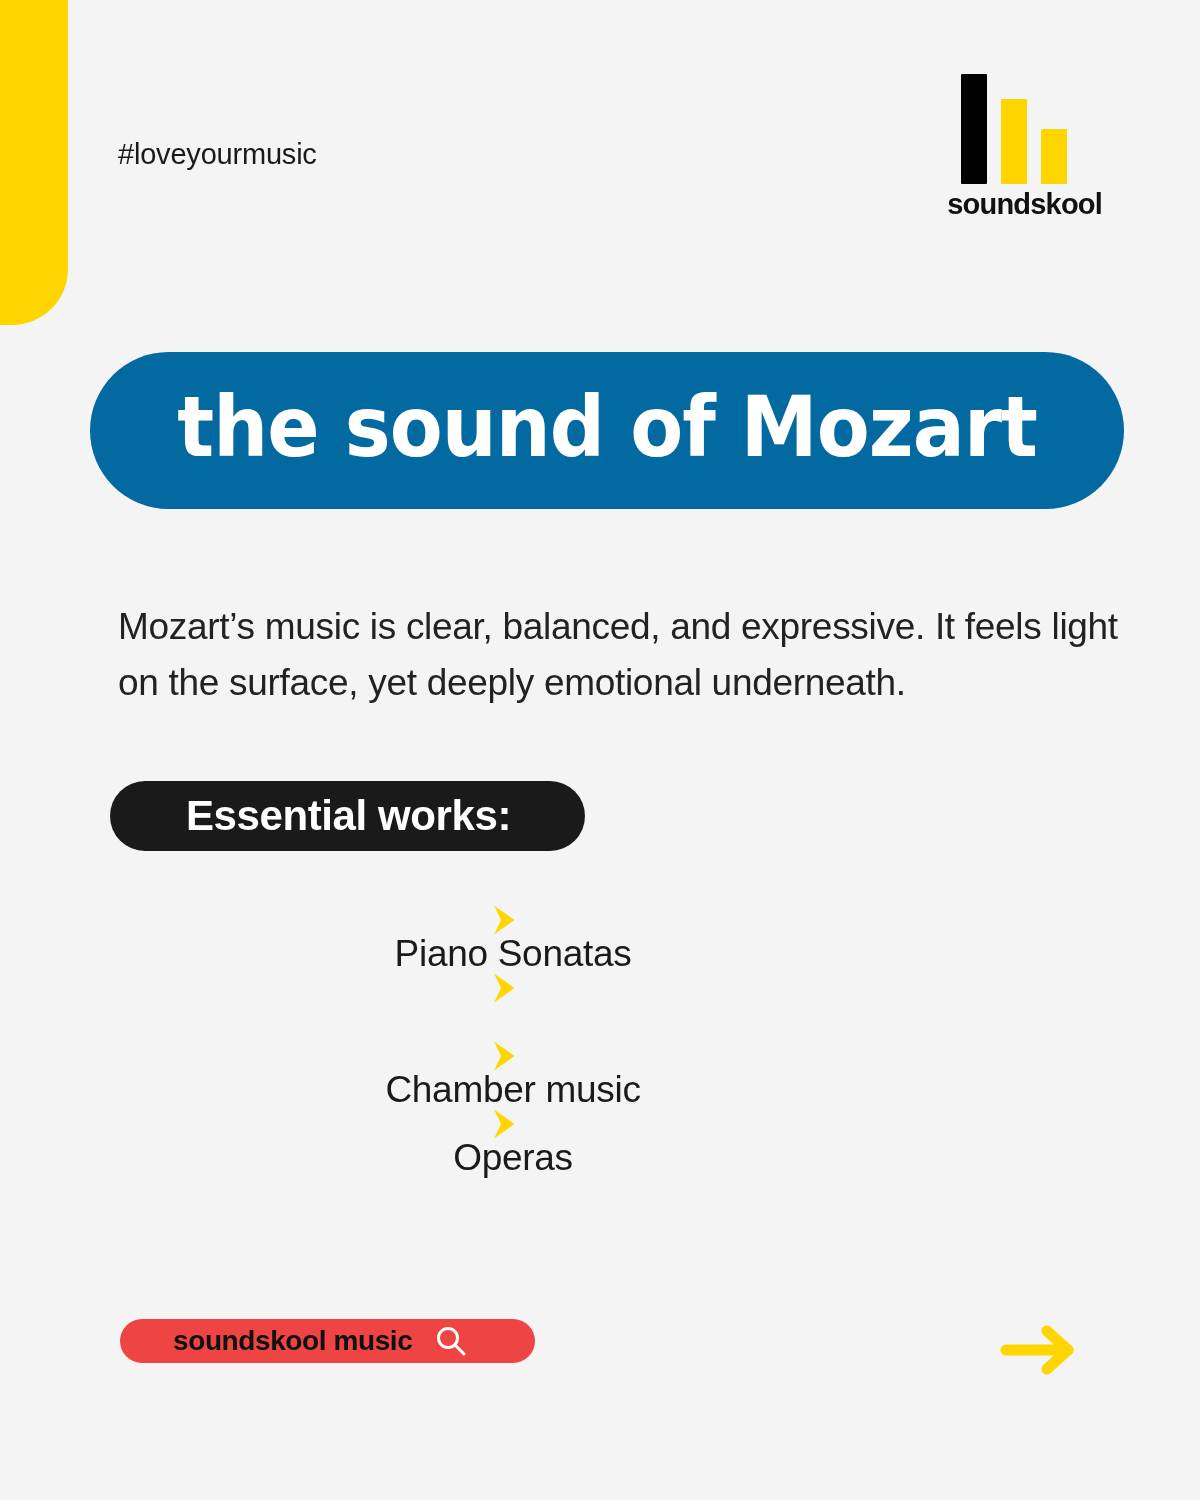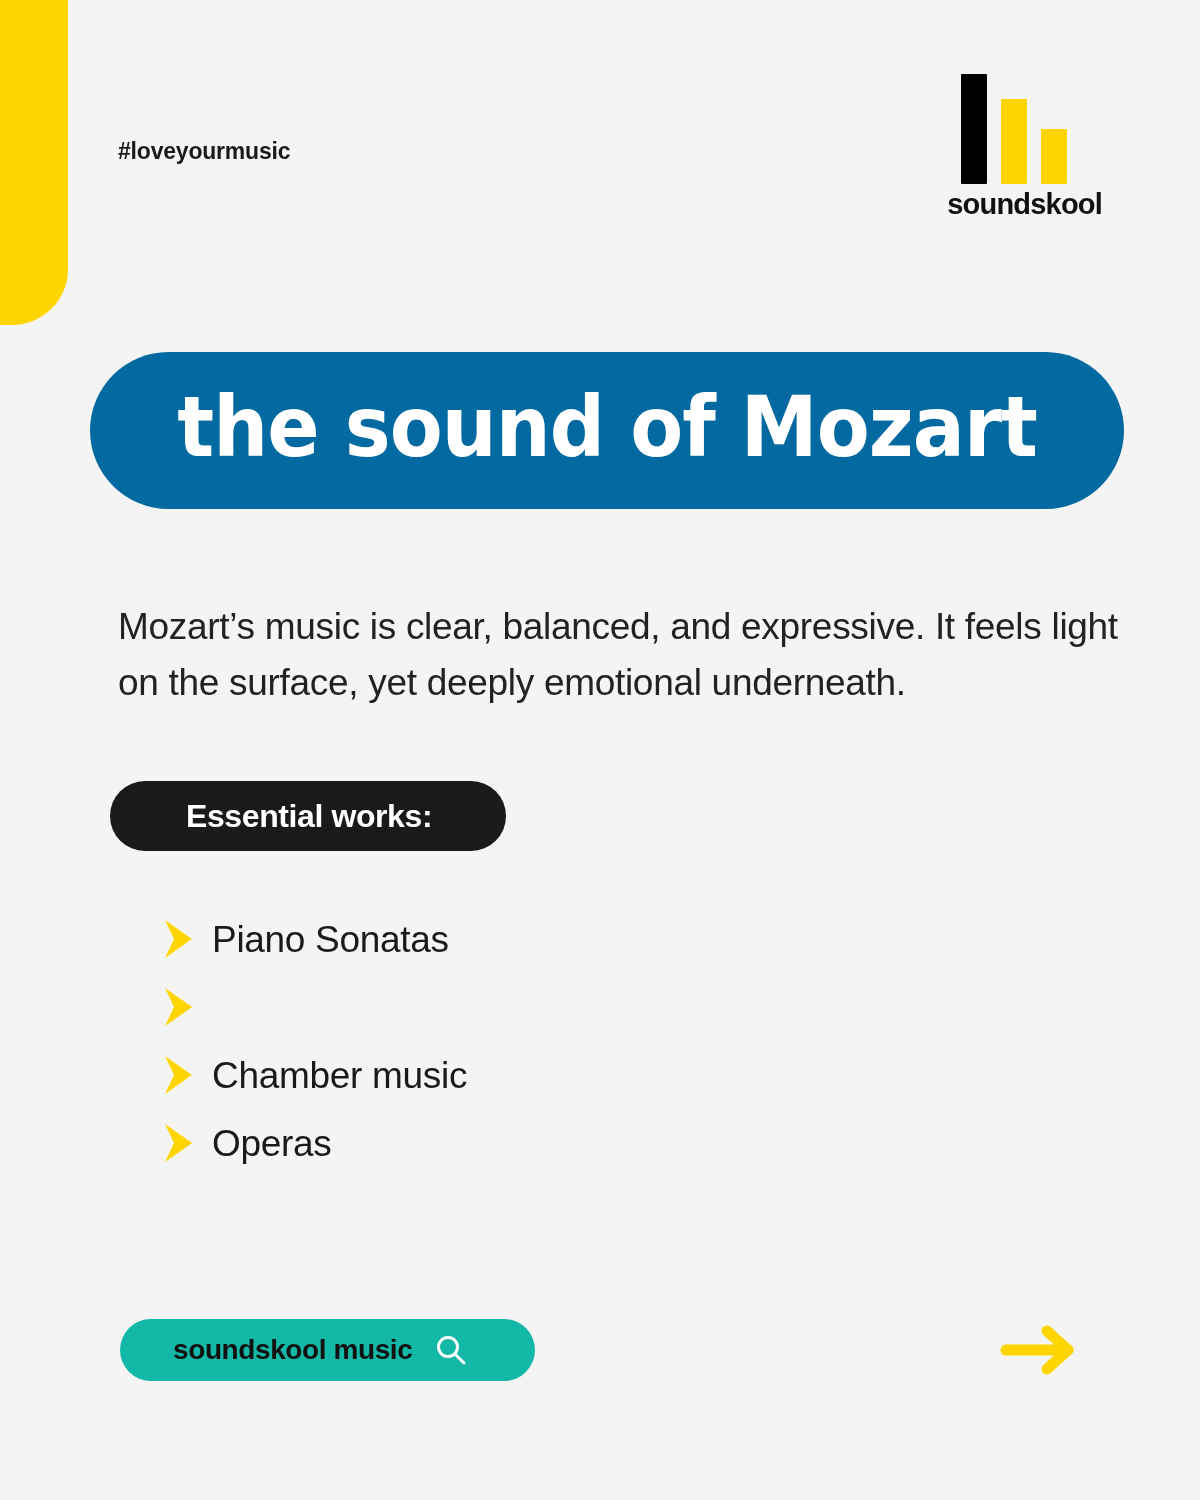--- a/index.html
+++ b/index.html
@@ -26,22 +26,22 @@
     height: 325px;
     background: #FFD500;
     border-radius: 0 0 56px 0;
   }
 
   
   .hashtag {
     position: absolute;
     left: 118px;
     top: 140px;
-    font-size: 23px;
-    font-weight: 700;
+    font-size: 29px;
+    font-weight: 400;
     color: #1a1a1a;
     letter-spacing: -0.2px;
     line-height: 1;
   }
 
   .logo {
     position: absolute;
     left: 930px;
     top: 72px;
     width: 172px;
@@ -119,40 +119,41 @@
     top: 781px;
     height: 70px;
     padding: 0 74px 0 76px;
     background: #1a1a1a;
     border-radius: 40px;
     display: inline-flex;
     align-items: center;
   }
   .works-pill-text {
     color: #ffffff;
-    font-size: 32px;
+    font-size: 42px;
     font-weight: 700;
     letter-spacing: -0.4px;
     line-height: 1;
   }
 
   
   .works-list {
     position: absolute;
     left: 163px;
     top: 905px;
     width: 700px;
     list-style: none;
     margin: 0;
     padding: 0;
   }
   .works-item {
     display: flex;
     align-items: center;
     height: 68px;
+    flex-direction: column;
   }
   .chevron {
     width: 30px;
     height: 40px;
     flex: 0 0 30px;
     margin-right: 19px;
     display: block;
   }
   .works-label {
     font-size: 37px;
@@ -160,23 +161,23 @@
     color: #1a1a1a;
     letter-spacing: -0.3px;
     line-height: 1;
   }
 
   
   .search-pill {
     position: absolute;
     left: 120px;
     top: 1319px;
-    height: 62px;
+    height: 44px;
     width: 415px;
-    background: #14b8a6;
+    background: #ef4444;
     border-radius: 34px;
     display: flex;
     align-items: center;
   }
   .search-pill-text {
     margin-left: 53px;
     font-size: 28px;
     font-weight: 700;
     color: #111111;
     letter-spacing: -0.4px;

